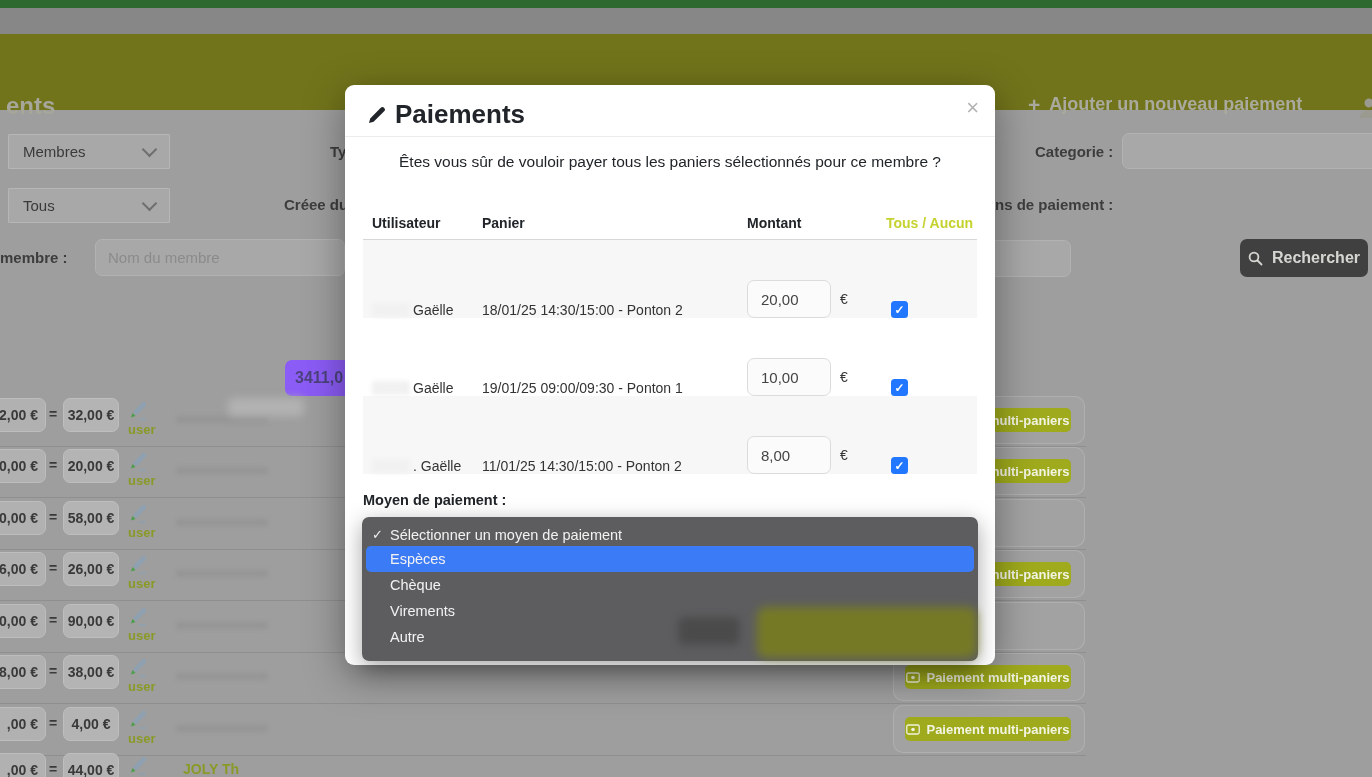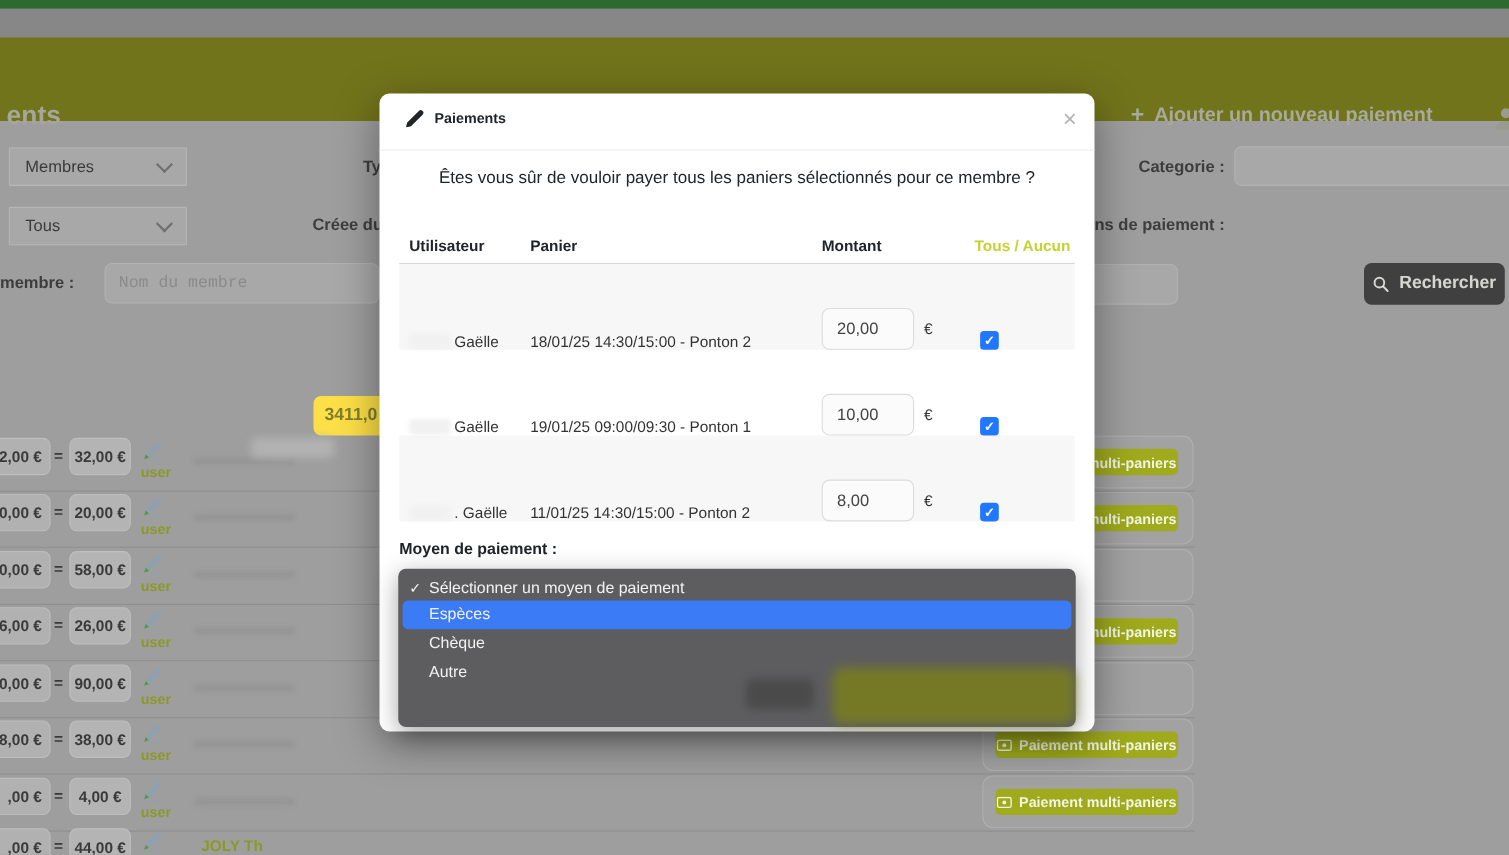--- a/index.html
+++ b/index.html
@@ -29,21 +29,21 @@
   .bg-select{background:#a8a8a8;border:1px solid #b6b6b6;border-radius:1px;
     display:flex;align-items:center;justify-content:space-between;
     padding:0 14px;color:#3a3a3a;font-size:15px;box-sizing:border-box;}
   .chev{width:9px;height:9px;border-right:2px solid #6f6f6f;border-bottom:2px solid #6f6f6f;
     transform:rotate(45deg);margin-top:-4px;}
   .bg-label{color:#3d3d3d;font-size:15px;font-weight:700;}
   .bg-input{background:#a8a8a8;border:1px solid #b2b2b2;border-radius:7px;box-sizing:border-box;
     display:flex;align-items:center;padding:0 12px;font-size:15px;color:#8b8b8b;}
   .btn-search{background:#404040;border-radius:7px;display:flex;align-items:center;gap:9px;
     justify-content:center;color:rgba(240,240,235,.85);font-size:16px;font-weight:600;cursor:pointer;}
-  .total-badge{background:#fde047;border-radius:7px;display:flex;align-items:center;
+  .total-badge{background:#8b5cf6;border-radius:7px;display:flex;align-items:center;
     padding:0 10px;color:rgba(25,45,25,.55);font-size:16px;font-weight:700;}
 
   
   .bg-row{left:0;width:360px;height:52px;}
   .a1box{position:absolute;left:-34px;top:4px;width:80px;height:34px;background:#b1b1b1;
     border:1px solid #bdbdbd;border-radius:7px;box-sizing:border-box;
     display:flex;align-items:center;justify-content:flex-end;padding-right:7px;
     color:#3a3a3a;font-size:14px;font-weight:600;}
   .eq{position:absolute;left:49px;top:12px;color:#3a3a3a;font-size:14px;font-weight:700;}
   .a2box{position:absolute;left:63px;top:4px;width:56px;height:34px;background:#b4b4b4;
@@ -63,21 +63,21 @@
     background:rgba(255,255,255,.05);border:1px solid rgba(255,255,255,.14);box-sizing:border-box;}
   .mp-badge{left:905px;width:166px;height:24px;background:#9faa1c;border-radius:5px;
     display:flex;align-items:center;justify-content:center;gap:6px;
     color:rgba(255,255,255,.88);font-size:13px;font-weight:600;cursor:pointer;}
 
   
   .modal{left:345px;top:85px;width:650px;height:580px;background:#fff;border-radius:9px;
     box-shadow:0 10px 40px rgba(0,0,0,.38);z-index:10;}
   .modal-head{position:absolute;left:0;top:0;width:100%;height:52px;border-bottom:1px solid #ececec;box-sizing:border-box;}
   .modal-title{position:absolute;left:24px;top:14px;display:flex;align-items:center;gap:9px;
-    font-size:13px;font-weight:700;color:#212529;}
+    font-size:26px;font-weight:700;color:#212529;}
   .modal-close{position:absolute;right:16px;top:12px;font-size:22px;color:#b3b3b3;cursor:pointer;line-height:1;}
   .modal-question{position:absolute;left:0;top:68px;width:100%;text-align:center;
     font-size:15.5px;color:#212529;}
 
   .mtable{position:absolute;left:18px;top:122px;width:614px;}
   .mthead{display:flex;height:32px;align-items:center;border-bottom:1px solid #d7d7d7;
     font-size:14px;font-weight:700;color:#212529;}
   .mtr{display:flex;height:78px;align-items:flex-end;font-size:14px;color:#333;}
   .mtr.stripe{background:#f7f7f7;}
   .c1{width:119px;box-sizing:border-box;padding-left:9px;display:flex;align-items:center;}
@@ -142,21 +142,21 @@
 </div>
 <div class="abs bg-label" style="left:330px;top:143px;">Typ</div>
 
 <div class="abs bg-select" style="left:8px;top:188px;width:162px;height:35px;">
   <span>Tous</span>
   <span class="chev"></span>
 </div>
 <div class="abs bg-label" style="left:284px;top:196px;">Créee du</div>
 
 <div class="abs bg-label" style="left:0px;top:249px;">membre :</div>
-<div class="abs bg-input" style="left:95px;top:239px;width:250px;height:37px;font-family:Liberation Mono, monospace;">
+<div class="abs bg-input" style="left:95px;top:239px;width:250px;height:37px;">
   <span>Nom du membre</span>
 </div>
 
 <div class="abs bg-label" style="left:1035px;top:143px;">Categorie :</div>
 <div class="abs bg-input" style="left:1122px;top:133px;width:260px;height:36px;"></div>
 
 <div class="abs bg-label" style="left:995px;top:196px;">ns de paiement :</div>
 <div class="abs bg-input" style="left:940px;top:240px;width:131px;height:37px;"></div>
 
 <div class="abs btn-search" style="left:1240px;top:239px;width:128px;height:38px;">
@@ -447,16 +447,20 @@
       <div class="dd-item selected">
     <span class="dd-check t-check"></span>
     <span class="t-label">Espèces</span>
   </div>
       <div class="dd-item">
     <span class="dd-check t-check"></span>
     <span class="t-label">Chèque</span>
   </div>
       <div class="dd-item">
     <span class="dd-check t-check"></span>
+    <span class="t-label">Virements</span>
+  </div>
+      <div class="dd-item">
+    <span class="dd-check t-check"></span>
     <span class="t-label">Autre</span>
   </div>
     </div>
 </div>
 
 </body></html>

